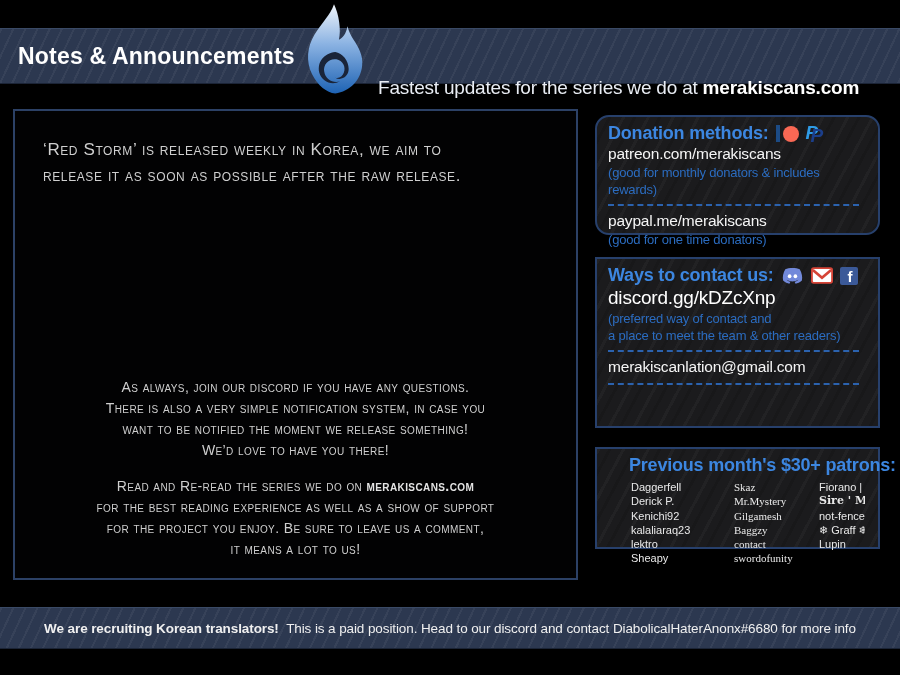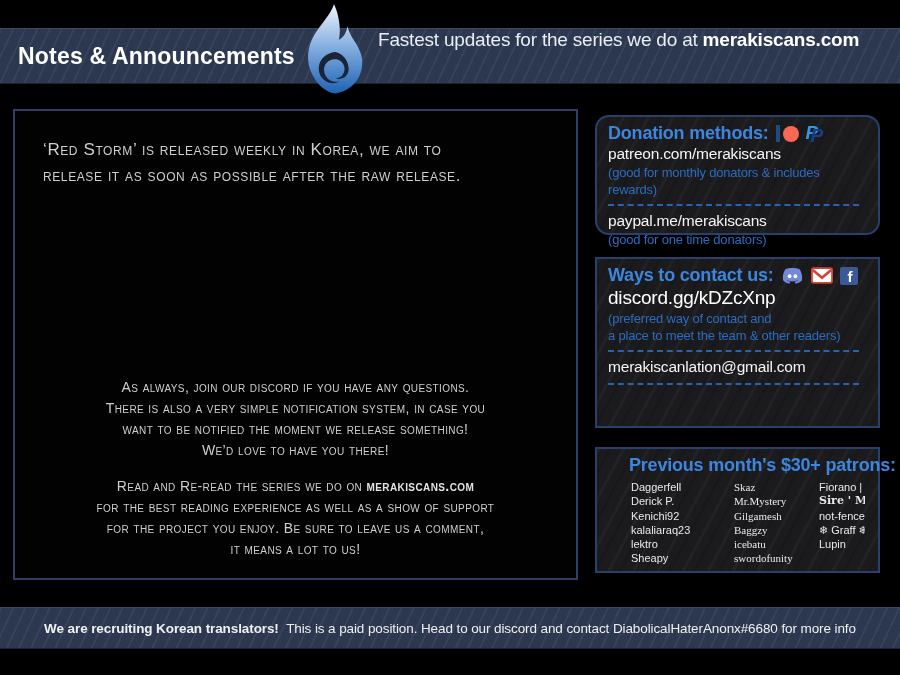--- a/index.html
+++ b/index.html
@@ -11,21 +11,21 @@
   }
   
   .bar{
     position:absolute;left:0;right:0;
     background:#2c3850;
     background-image:repeating-linear-gradient(115deg, rgba(255,255,255,0.05) 0 2px, rgba(255,255,255,0) 2px 11px);
     border-top:1px solid #3a4a66;border-bottom:1px solid #1b2436;
   }
   .header-bar{top:28px;height:54px;display:flex;align-items:center;}
   .header-title{margin-left:18px;font-size:23px;font-weight:bold;color:#ffffff;letter-spacing:0.2px;}
-  .tagline{position:absolute;left:378px;top:0;height:70px;display:flex;align-items:flex-start;font-size:19px;color:#e9edf4;letter-spacing:-0.2px;white-space:nowrap;}
+  .tagline{position:absolute;left:378px;top:0;height:70px;display:flex;align-items:flex-end;font-size:19px;color:#e9edf4;letter-spacing:-0.2px;white-space:nowrap;}
   .tagline b{color:#ffffff;margin-left:5px;}
   .logo{position:absolute;left:295px;top:3px;z-index:3;}
   
   .main-box{
     position:absolute;left:13px;top:109px;width:565px;height:471px;box-sizing:border-box;
     background:#020203;border:2px solid #2c4166;
     display:flex;flex-direction:column;color:#cfcfcf;
   }
   .note-p{white-space:pre-line;font-variant:small-caps;}
   .p1{margin:26px 28px 0 28px;font-size:17px;line-height:26px;letter-spacing:0.6px;text-align:left;}
@@ -37,21 +37,21 @@
   .panel{
     box-sizing:border-box;width:285px;
     background:#1b1b1d;
     background-image:repeating-linear-gradient(118deg, rgba(255,255,255,0.03) 0 3px, rgba(255,255,255,0) 3px 10px, rgba(0,0,0,0.12) 10px 13px, rgba(255,255,255,0) 13px 22px);
     border:2px solid #27406c;
     padding:6px 11px;color:#f2f2f2;
   }
   .panel-title{color:#3c86e0;font-size:18px;font-weight:bold;letter-spacing:-0.2px;display:flex;align-items:center;gap:7px;white-space:nowrap;}
   .panel-donation{height:120px;border-radius:14px;}
   .panel-contact{height:171px;margin-top:22px;}
-  .panel-patrons{height:126px;margin-top:19px;padding-left:32px;}
+  .panel-patrons{height:102px;margin-top:19px;padding-left:32px;}
   .url{font-size:15.5px;line-height:20px;color:#f5f5f5;letter-spacing:-0.2px;}
   .url-big{font-size:19px;line-height:24px;color:#ffffff;letter-spacing:-0.2px;}
   .blue-note{font-size:13px;line-height:17px;color:#2b6cc0;letter-spacing:-0.2px;white-space:pre-line;}
   .divider{border:none;border-top:2px dashed #2b62ae;margin:6px 0 5px 0;width:97%;}
   
   .patron-cols{display:flex;margin-top:2px;}
   .patron-col{list-style:none;margin:2px;padding:0;font-size:11px;line-height:14.3px;color:#e9e9e9;}
   .patron-col li{white-space:nowrap;}
   .col1{width:99px;}
   .col2{width:81px;font-family:Liberation Serif, serif;}
@@ -172,21 +172,21 @@
         <li>Kenichi92</li>
         <li>kalaliaraq23</li>
         <li>lektro</li>
         <li>Sheapy</li>
       </ul>
       <ul class="patron-col col2">
         <li>Skaz</li>
         <li>Mr.Mystery</li>
         <li>Gilgamesh</li>
         <li>Baggzy</li>
-        <li>icebatu</li>
+        <li>contact</li>
         <li>swordofunity</li>
       </ul>
       <ul class="patron-col col3">
         <li>Fiorano | Heinrich</li>
         <li class="gothic">Sire ' Mi(Ht)ter ' VI</li>
         <li>not-fencer</li>
         <li>❄ Graff ❄</li>
         <li>Lupin</li>
       </ul>
     </div>

